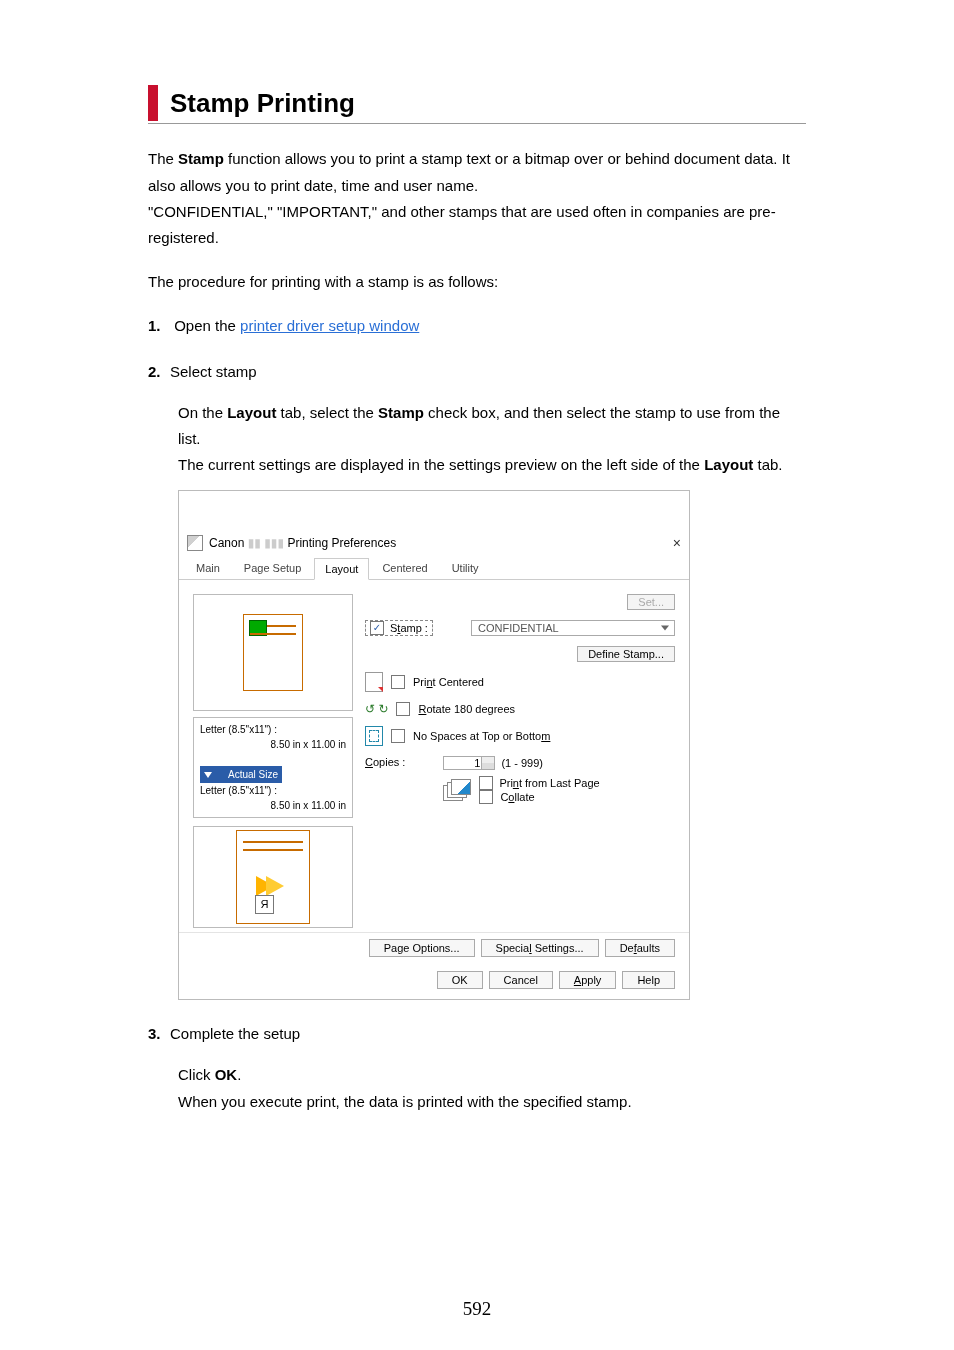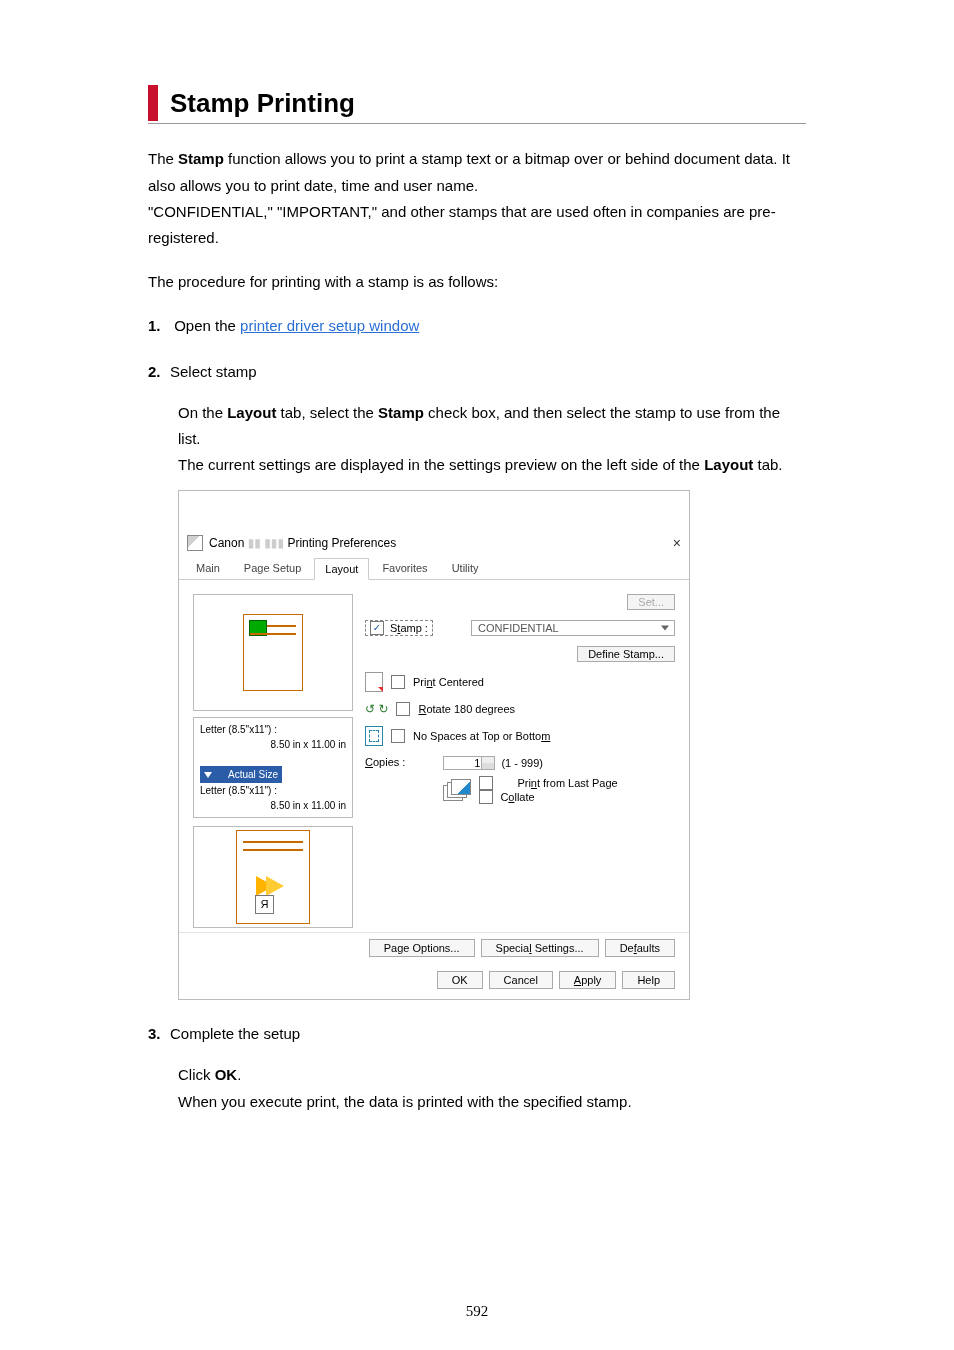--- a/index.html
+++ b/index.html
@@ -342,21 +342,21 @@
       linear-gradient(#bbb,#bbb) left/9px 100% no-repeat,
       linear-gradient(#bbb,#bbb) right/9px 100% no-repeat;
     border:1px solid #888;
   }
   .page-num {
     position:absolute;
     bottom:30px;
     left:0;right:0;
     text-align:center;
     font-family: "Times New Roman", serif;
-    font-size:15px;
+    font-size:19px;
   }
 </style>
 </head>
 <body>
 
 <div class="page">
   <div class="h1-wrap">
     <div class="h1">Stamp Printing</div>
   </div>
   <div class="h1-under"></div>
@@ -388,21 +388,21 @@
           <span class="dlg-ico"></span>
           <span class="title-text">
             <span>Canon</span><span style="color:#ccc"> ▮▮ ▮▮▮ </span><span> Printing Preferences</span>
           </span>
           <span class="dlg-close">×</span>
         </div>
         <div class="tabs">
           <div class="tab">Main</div>
           <div class="tab">Page Setup</div>
           <div class="tab active">Layout</div>
-          <div class="tab">Favorites</div>
+          <div class="tab">Centered</div>
           <div class="tab">Utility</div>
         </div>
 
         <div class="dlg-body">
           <div class="left-col">
             <div class="preview-pane">
               <div class="doc-sheet">
                 <span class="doc-img"></span>
               </div>
             </div>
@@ -465,21 +465,21 @@
                   <span class="copies-box">1</span>
                   <span>(1 - 999)</span>
                 </div>
                 <div style="display:flex;align-items:center;gap:8px;">
                   <span class="stack-ico">
                     <span class="sheet-s s1"></span>
                       <span class="sheet-s s2"></span>
                       <span class="sheet-s s3"></span>
                   </span>
                   <div>
-                    <div style="display:flex;align-items:center;gap:24px;">
+                    <div style="display:flex;align-items:center;gap:6px;">
                       <span class="cb"></span>
                       <span>Pri<u>n</u>t from Last Page</span>
                     </div>
                     <div style="display:flex;align-items:center;gap:7px;">
                       <span class="cb"></span>
                       <span>C<u>o</u>llate</span>
                     </div>
                   </div>
                 </div>
               </div>

